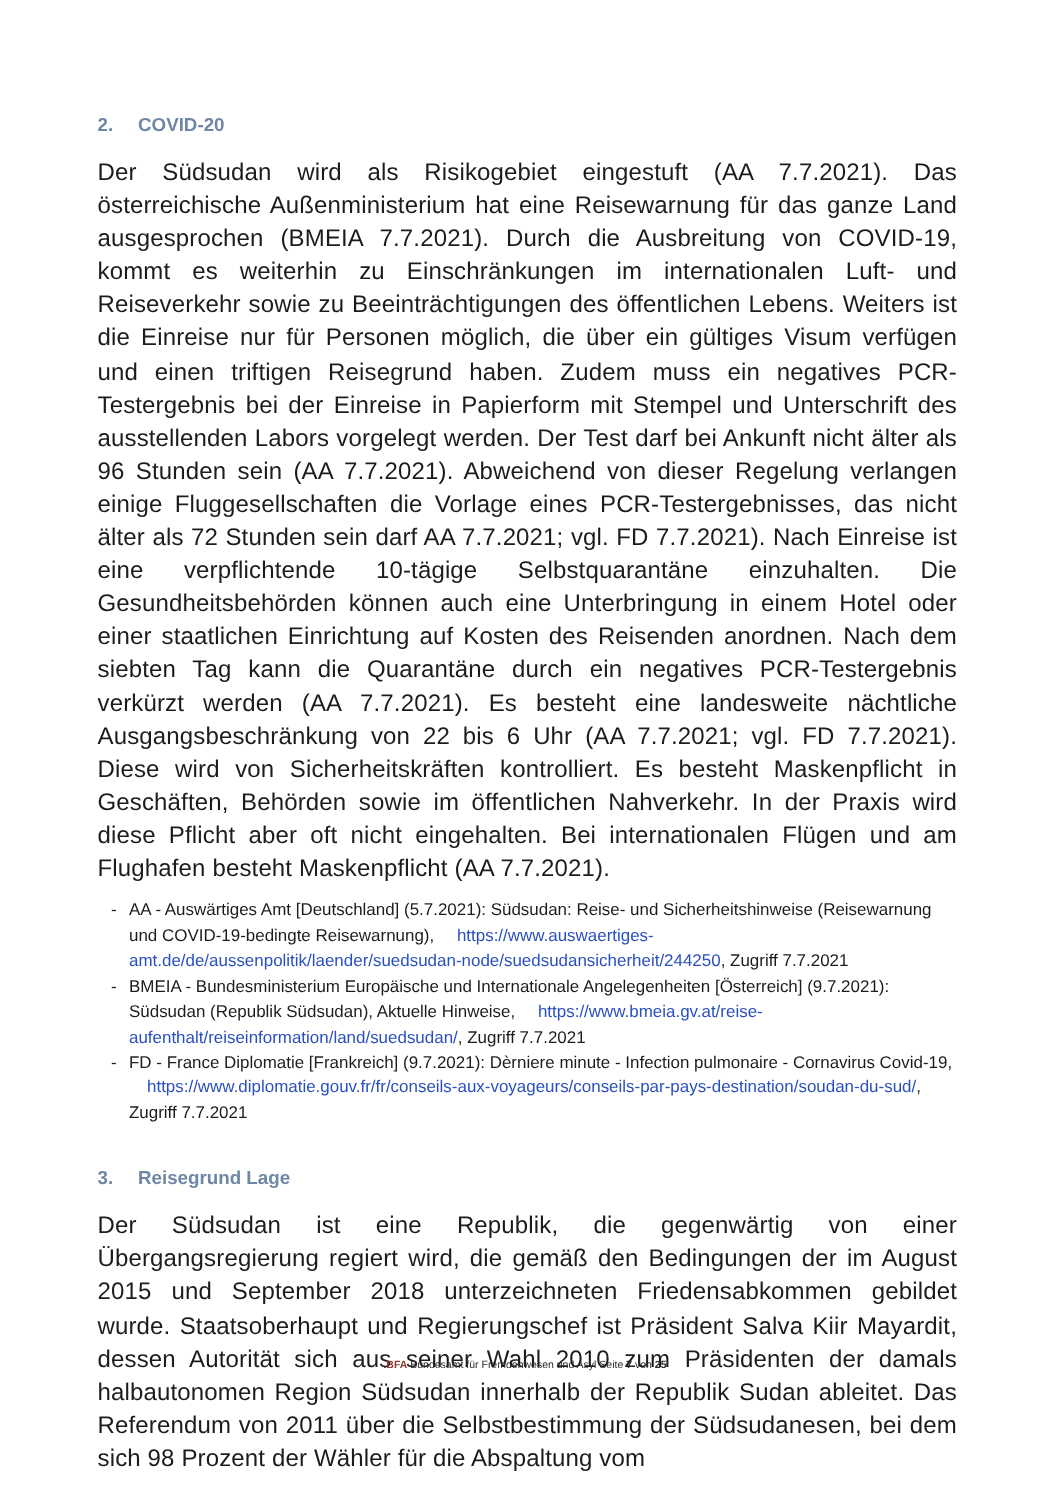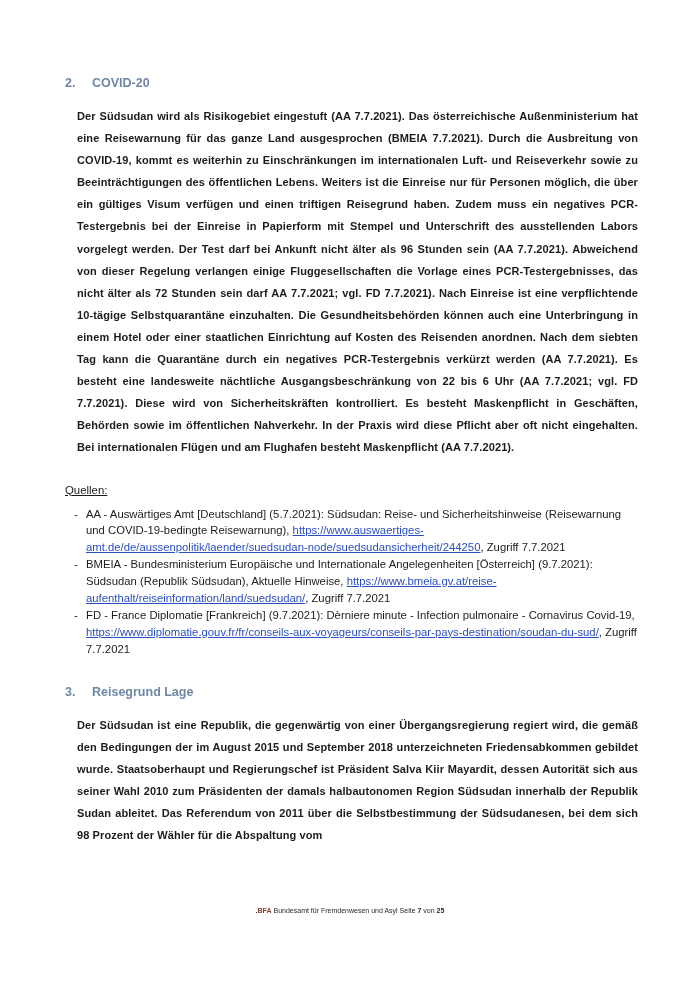--- a/index.html
+++ b/index.html
@@ -26,27 +26,26 @@
     color: #6f87a6;
     font-weight: bold;
     font-size: 12.5px;
     line-height: 15px;
   }
   .section-heading .hnum {
     width: 27px;
     flex: 0 0 27px;
   }
   .body-par {
-    margin: 14px 0 0 12px;
-    font-size: 11px;
+    margin: 14px 0 0 0;
+    font-size: 16px;
     line-height: 22.1px;
     text-align: justify;
     text-justify: inter-word;
     letter-spacing: 0.1px;
-    font-weight: bold;
   }
   .sources-label {
     margin-top: 24px;
     font-size: 11.4px;
     text-decoration: underline;
     line-height: 15px;
   }
   ul.sources-list {
     list-style: none;
     margin: 8px 0 0 0;
@@ -58,23 +57,23 @@
     position: relative;
     padding-left: 21px;
   }
   ul.sources-list .dash {
     position: absolute;
     left: 9px;
     top: 0;
   }
   ul.sources-list a {
     color: #2a4fc0;
-    text-decoration: underline;
     overflow-wrap: anywhere;
     cursor: pointer;
+    margin-left: 12px;
   }
   .heading-politics { margin-top: 27px; }
   .footer {
     position: absolute;
     left: 0;
     right: 0;
     top: 906px;
     text-align: center;
     font-size: 7px;
     line-height: 9px;
@@ -90,21 +89,20 @@
 <div class="page">
   <div class="content">
 
     <div class="section-heading">
       <span class="hnum">2.</span>
       <span>COVID-20</span>
     </div>
 
     <p class="body-par">Der Südsudan wird als Risikogebiet eingestuft (AA 7.7.2021). Das österreichische Außenministerium hat eine Reisewarnung für das ganze Land ausgesprochen (BMEIA 7.7.2021). Durch die Ausbreitung von COVID-19, kommt es weiterhin zu Einschränkungen im internationalen Luft- und Reiseverkehr sowie zu Beeinträchtigungen des öffentlichen Lebens. Weiters ist die Einreise nur für Personen möglich, die über ein gültiges Visum verfügen und einen triftigen Reisegrund haben. Zudem muss ein negatives PCR-Testergebnis bei der Einreise in Papierform mit Stempel und Unterschrift des ausstellenden Labors vorgelegt werden. Der Test darf bei Ankunft nicht älter als 96 Stunden sein (AA 7.7.2021). Abweichend von dieser Regelung verlangen einige Fluggesellschaften die Vorlage eines PCR-Testergebnisses, das nicht älter als 72 Stunden sein darf AA 7.7.2021; vgl. FD 7.7.2021). Nach Einreise ist eine verpflichtende 10-tägige Selbstquarantäne einzuhalten. Die Gesundheitsbehörden können auch eine Unterbringung in einem Hotel oder einer staatlichen Einrichtung auf Kosten des Reisenden anordnen. Nach dem siebten Tag kann die Quarantäne durch ein negatives PCR-Testergebnis verkürzt werden (AA 7.7.2021). Es besteht eine landesweite nächtliche Ausgangsbeschränkung von 22 bis 6 Uhr (AA 7.7.2021; vgl. FD 7.7.2021). Diese wird von Sicherheitskräften kontrolliert. Es besteht Maskenpflicht in Geschäften, Behörden sowie im öffentlichen Nahverkehr. In der Praxis wird diese Pflicht aber oft nicht eingehalten. Bei internationalen Flügen und am Flughafen besteht Maskenpflicht (AA 7.7.2021).</p>
 
-    <div class="sources-label">Quellen:</div>
 
     <ul class="sources-list">
       <li>
         <span class="dash">-</span><span>AA - Auswärtiges Amt [Deutschland] (5.7.2021): Südsudan: Reise- und Sicherheitshinweise (Reisewarnung und COVID-19-bedingte Reisewarnung), </span><a>https://www.auswaertiges-amt.de/de/aussenpolitik/laender/suedsudan-node/suedsudansicherheit/244250</a><span>, Zugriff  7.7.2021</span>
       </li>
       <li>
         <span class="dash">-</span><span>BMEIA - Bundesministerium Europäische und Internationale Angelegenheiten [Österreich] (9.7.2021): Südsudan (Republik Südsudan), Aktuelle Hinweise, </span><a>https://www.bmeia.gv.at/reise-aufenthalt/reiseinformation/land/suedsudan/</a><span>, Zugriff 7.7.2021</span>
       </li>
       <li>
         <span class="dash">-</span><span>FD - France Diplomatie [Frankreich] (9.7.2021): Dèrniere minute - Infection pulmonaire - Cornavirus Covid-19, </span><a>https://www.diplomatie.gouv.fr/fr/conseils-aux-voyageurs/conseils-par-pays-destination/soudan-du-sud/</a><span>, Zugriff 7.7.2021</span>

